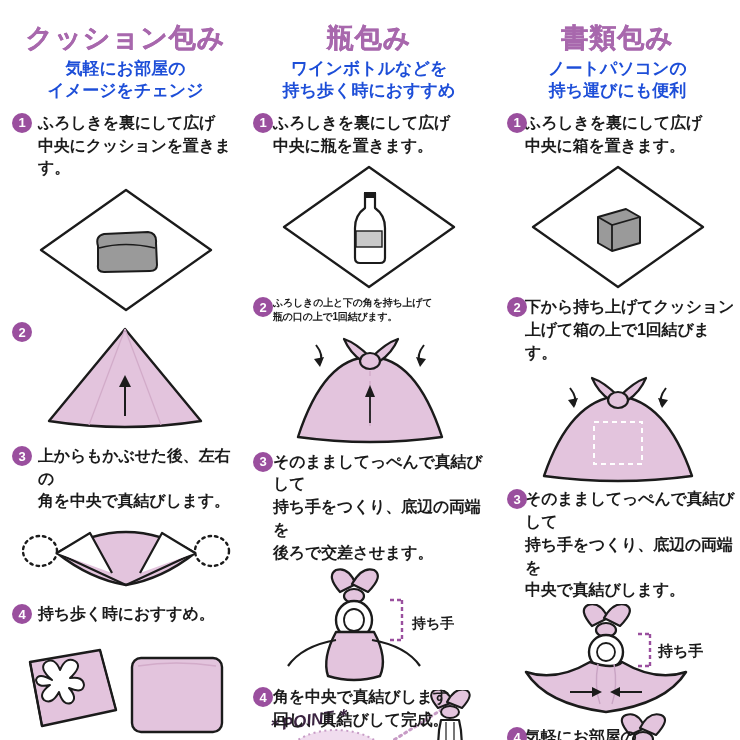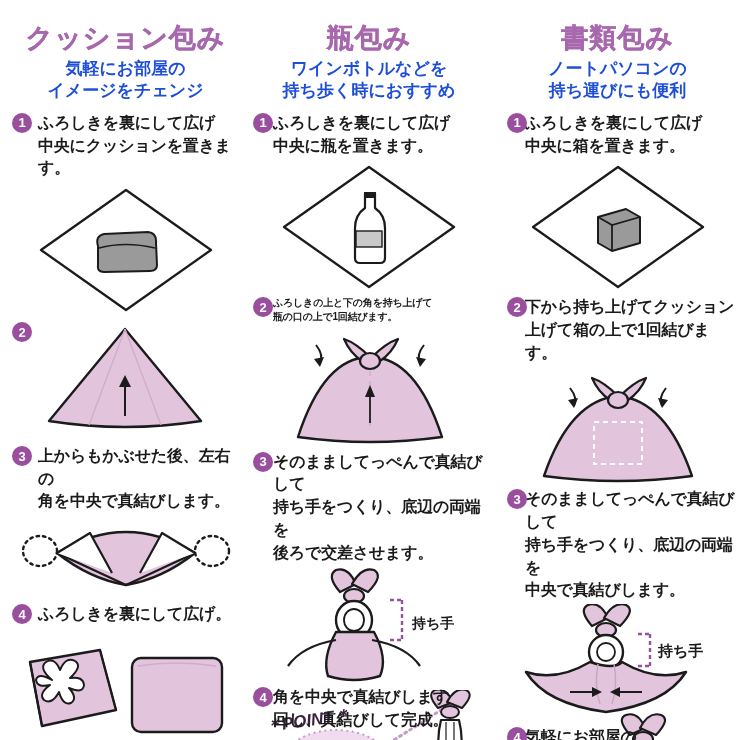--- a/index.html
+++ b/index.html
@@ -105,21 +105,21 @@
         <path d="M45,38 Q114,-4 183,38 Q150,64 114,70 Q78,64 45,38 Z" fill="#e3c4dd" stroke="#1b1b1b" stroke-width="2.6" stroke-linejoin="round"></path>
         <path d="M45,38 L114,70 L183,38" fill="none" stroke="#1b1b1b" stroke-width="2.2"></path>
         <path d="M45,38 L78,18 L100,58" fill="#ffffff" stroke="#1b1b1b" stroke-width="2.2" stroke-linejoin="round"></path>
         <path d="M183,38 L150,18 L128,58" fill="#ffffff" stroke="#1b1b1b" stroke-width="2.2" stroke-linejoin="round"></path>
         <ellipse cx="28" cy="36" rx="17" ry="15" fill="none" stroke="#1b1b1b" stroke-width="2.4" stroke-dasharray="2.5,4" stroke-linecap="round"></ellipse>
         <ellipse cx="200" cy="36" rx="17" ry="15" fill="none" stroke="#1b1b1b" stroke-width="2.4" stroke-dasharray="2.5,4" stroke-linecap="round"></ellipse>
       </svg>
 
       <div class="step" style="margin-top:8px;">
         <div class="badge">4</div>
-        <div class="step-text">ふろしきを裏にして広げ。</div>
+        <div class="step-text">持ち歩く時におすすめ。</div>
       </div>
       <svg class="fig" width="228" height="120" viewBox="0 0 228 120">
 
         <path d="M18,34 L88,22 L104,82 L30,98 Z" fill="#e3c4dd" stroke="#1b1b1b" stroke-width="2.4" stroke-linejoin="round"></path>
         <path d="M18,34 L30,98" fill="none" stroke="#1b1b1b" stroke-width="2"></path>
         <path d="M88,22 L104,82" fill="none" stroke="#1b1b1b" stroke-width="1.6"></path>
         <path d="M40,52 q-14,-12 -6,-18 q9,-5 14,8 q6,-14 15,-9 q8,5 -5,17 q13,-2 14,7 q-1,9 -15,3 q9,10 2,15 q-8,3 -12,-11 q-7,13 -15,8 q-6,-6 6,-15 q-13,3 -14,-5 q2,-8 16,0 z" fill="#ffffff" stroke="#1b1b1b" stroke-width="2" stroke-linejoin="round"></path>
 
         <rect x="120" y="30" width="90" height="74" rx="9" fill="#e3c4dd" stroke="#1b1b1b" stroke-width="2.4"></rect>
         <path d="M126,38 q38,-6 78,0" fill="none" stroke="#d2abc9" stroke-width="1.4"></path>

